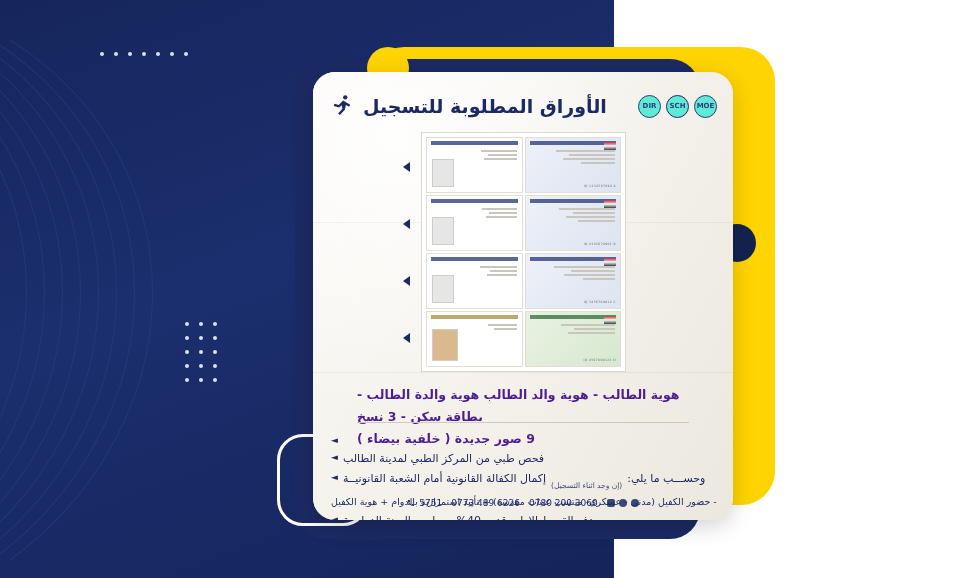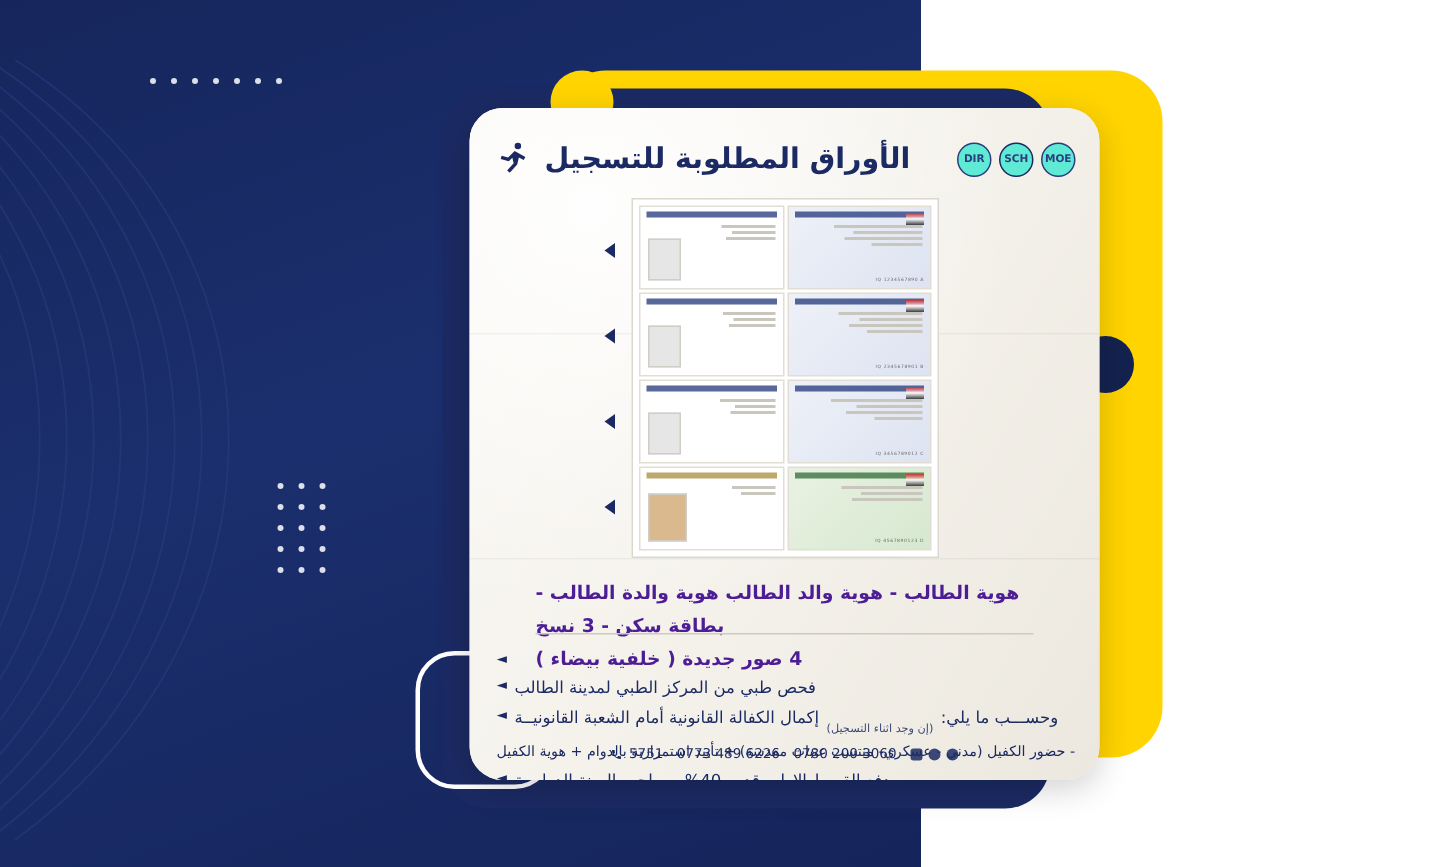--- a/index.html
+++ b/index.html
@@ -302,21 +302,21 @@
         <div class="photo" style="background:#d9b98d;width:26px;height:32px"></div>
         <div class="lines" style="left:34px">
             <span style="width:52%"></span>
             <span style="width:40%"></span>
           </div>
       </div>
     </div>
 
     <div class="caption">
       <div>هوية الطالب - هوية والد الطالب هوية والدة الطالب - بطاقة سكن  -  3 نسخ</div>
-      <div>4 صور جديدة ( خلفية بيضاء )</div>
+      <div>9 صور جديدة ( خلفية بيضاء )</div>
     </div>
 
     <div class="divider"></div>
 
     <div class="reqs">
       <div class="req-line">
         <span class="bullet">◄</span>
       </div>
       <div class="req-line">
         <span>فحص طبي من المركز الطبي لمدينة الطالب</span>

